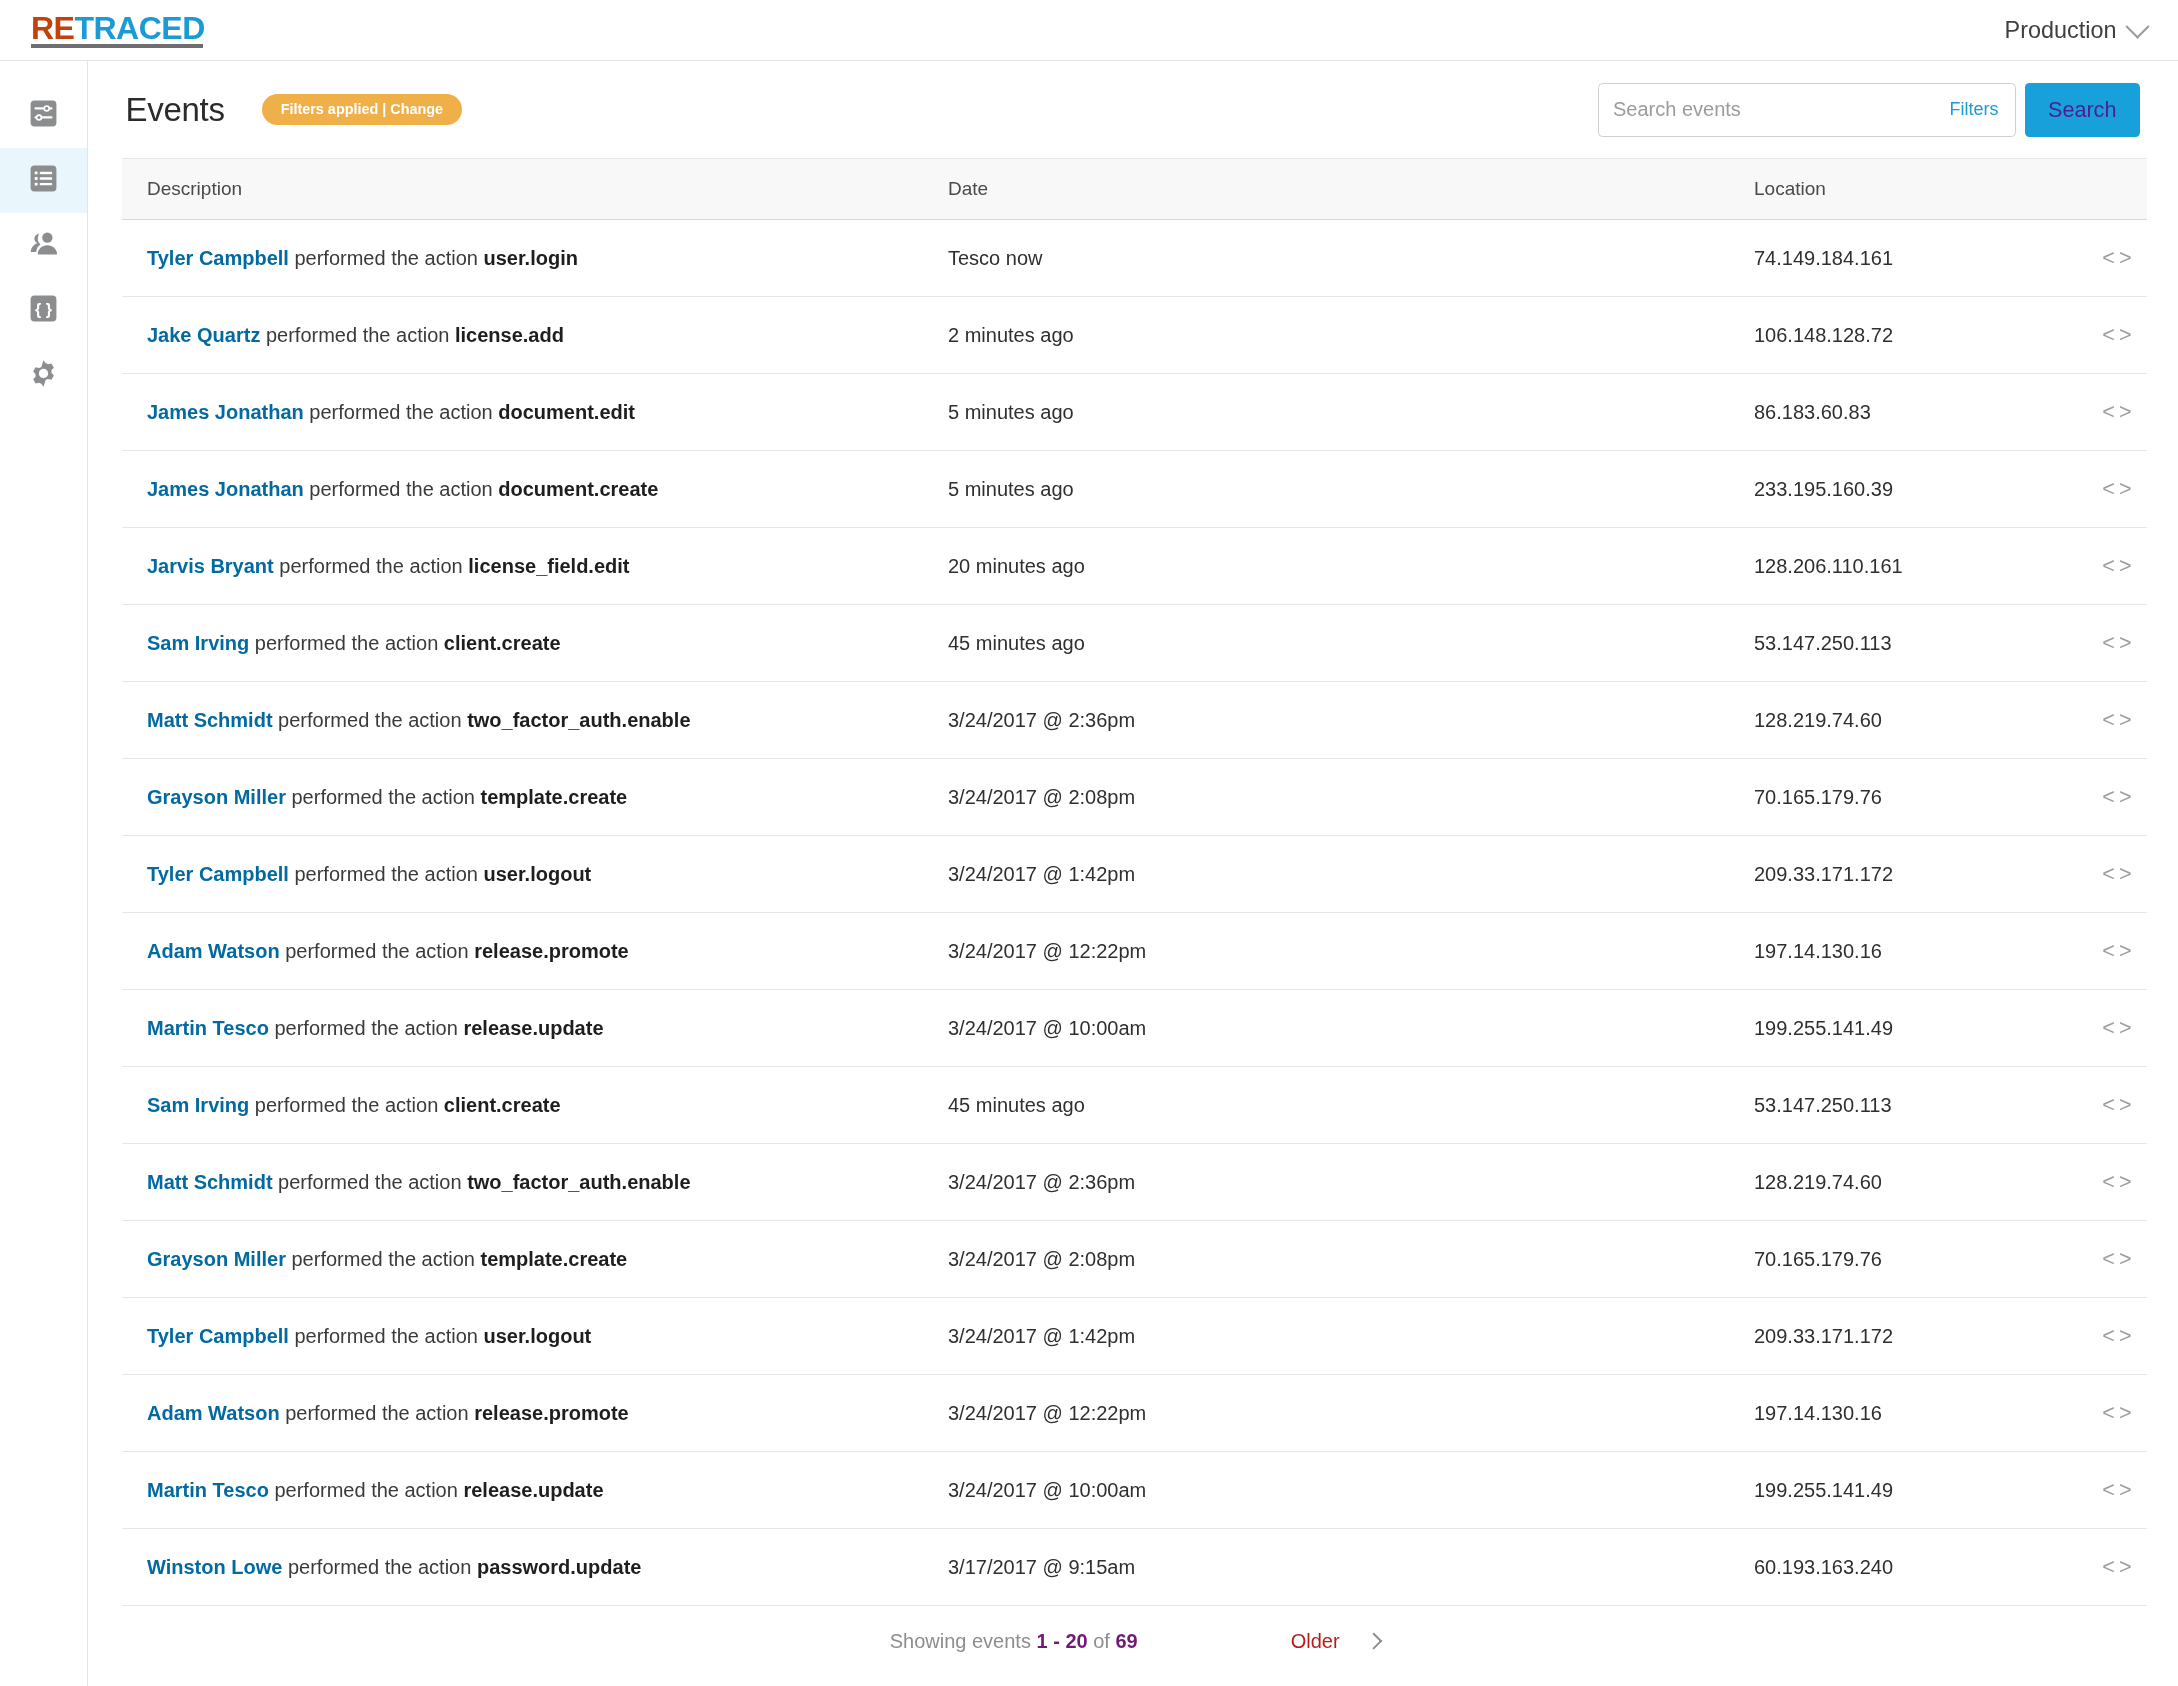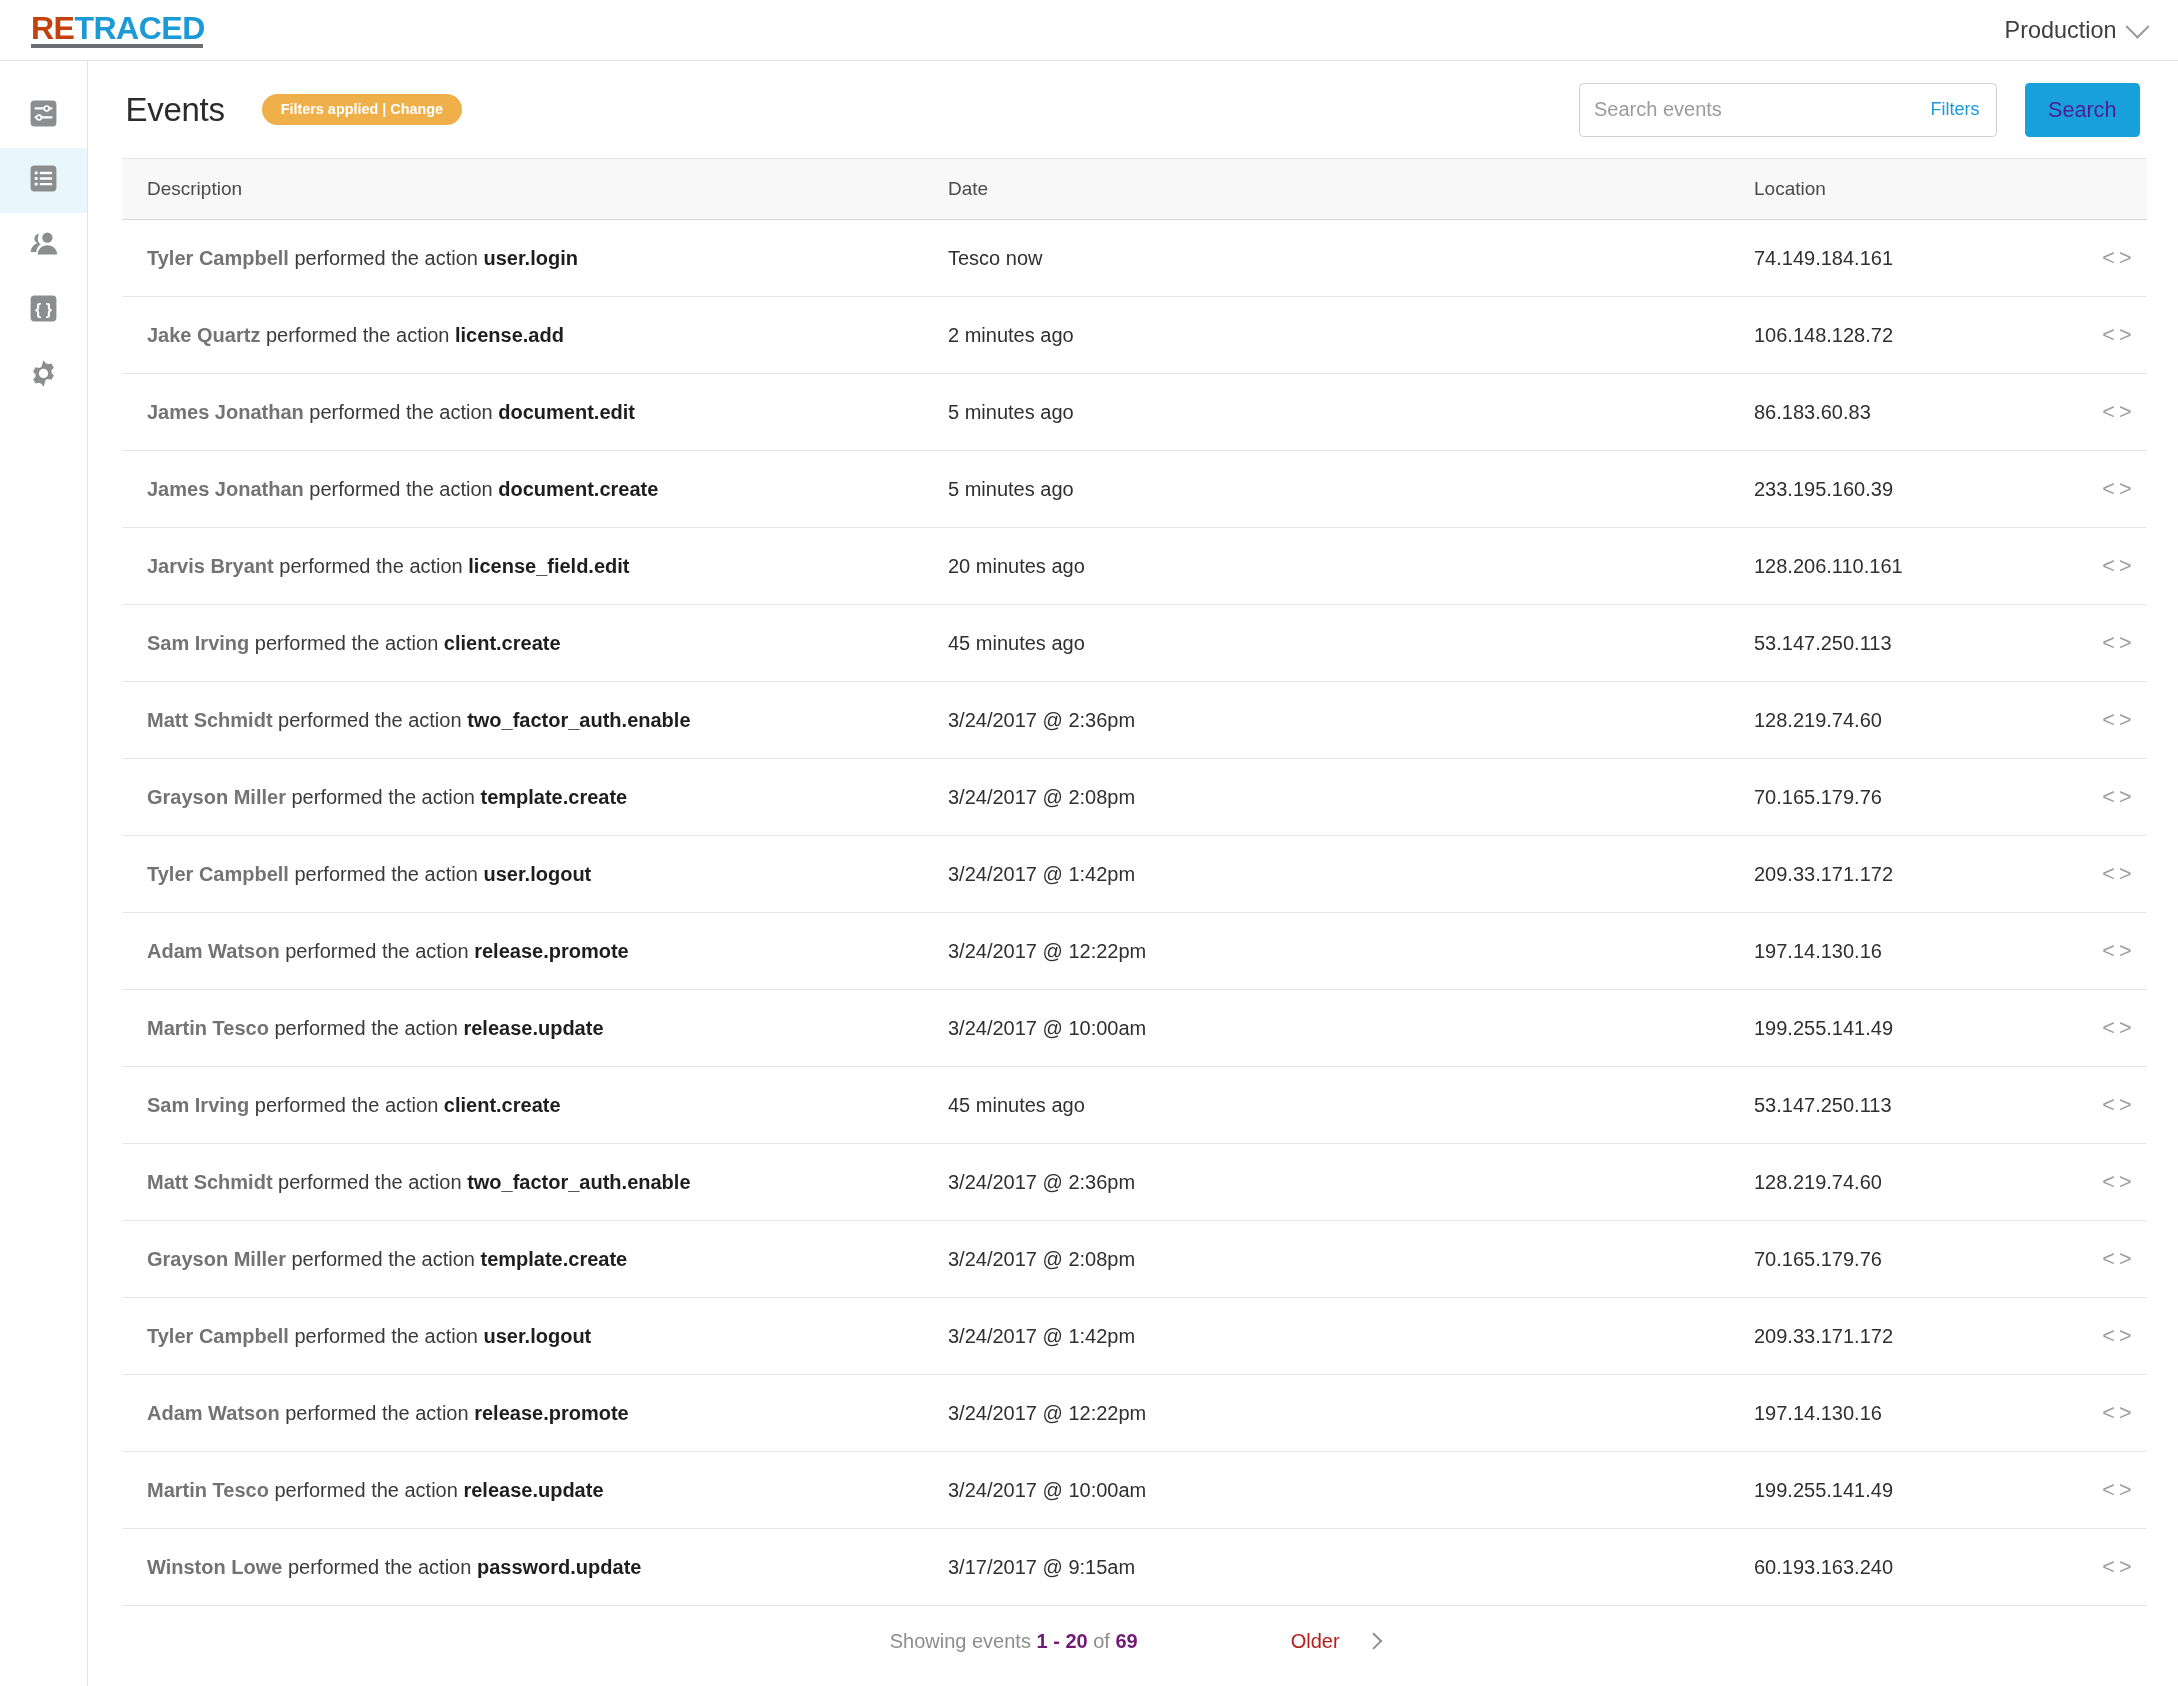--- a/index.html
+++ b/index.html
@@ -101,21 +101,21 @@
     background: #efb049;
     color: #ffffff;
     font-size: 14.4px;
     font-weight: 700;
     border-radius: 20px;
     padding: 8px 19px 9px;
     white-space: nowrap;
     cursor: pointer;
     line-height: 1;
   }
-  .head-right { display: flex; align-items: center; gap: 28px; margin-left: 46px; }
+  .head-right { display: flex; align-items: center; gap: 9px; margin-left: 46px; }
   .search-wrap {
     width: 418px;
     height: 54px;
     border: 0.9px solid #cfcfcf;
     border-radius: 4.5px;
     display: flex;
     align-items: center;
     padding: 0 16px 0 14.4px;
     background: #fff;
   }
@@ -169,21 +169,21 @@
 
   .events-table tbody tr { border-bottom: 0.9px solid #e6e6e6; }
   .events-table tbody td {
     height: 77px;
     font-size: 20px;
     color: #2f2f2f;
     padding: 0 0 0 25px;
     vertical-align: middle;
     white-space: nowrap;
   }
-  td.desc .actor { font-weight: 700; color: #737373; }
+  td.desc .actor { font-weight: 700; color: #0369a1; }
   td.desc .mid   { font-weight: 400; color: #3a3a3a; }
   td.desc .action{ font-weight: 700; color: #1e1e1e; }
   td.date, td.loc { color: #3a3a3a; }
   td.act { padding: 0; text-align: center; }
   .code-icon {
     color: #9e9e9e;
     font-size: 21.6px;
     letter-spacing: -0.9px;
     cursor: pointer;
     user-select: none;

